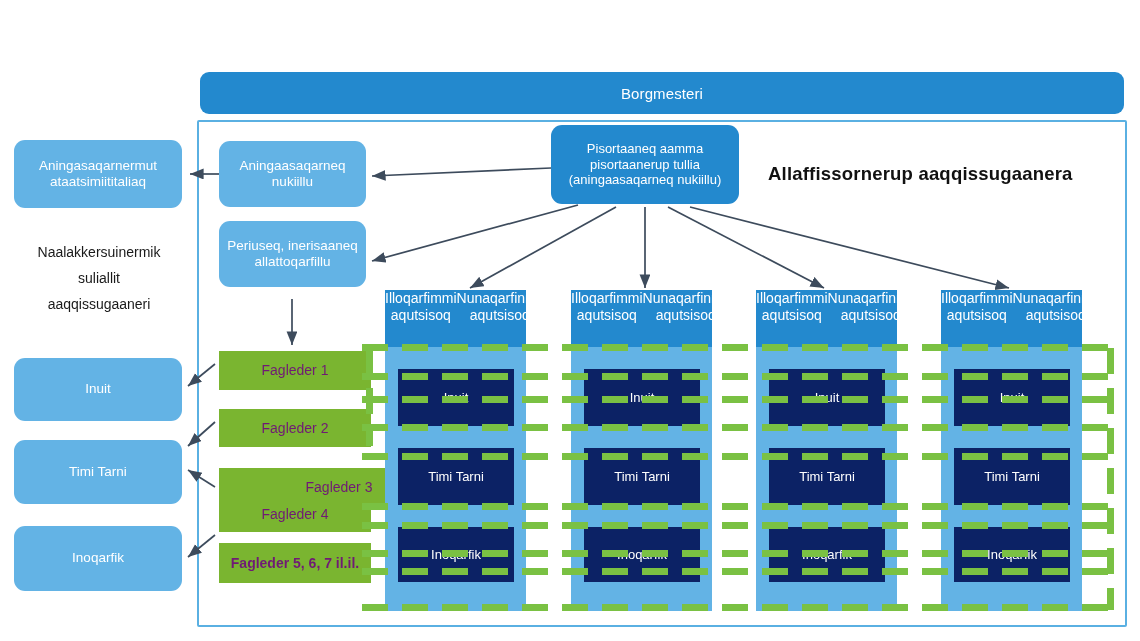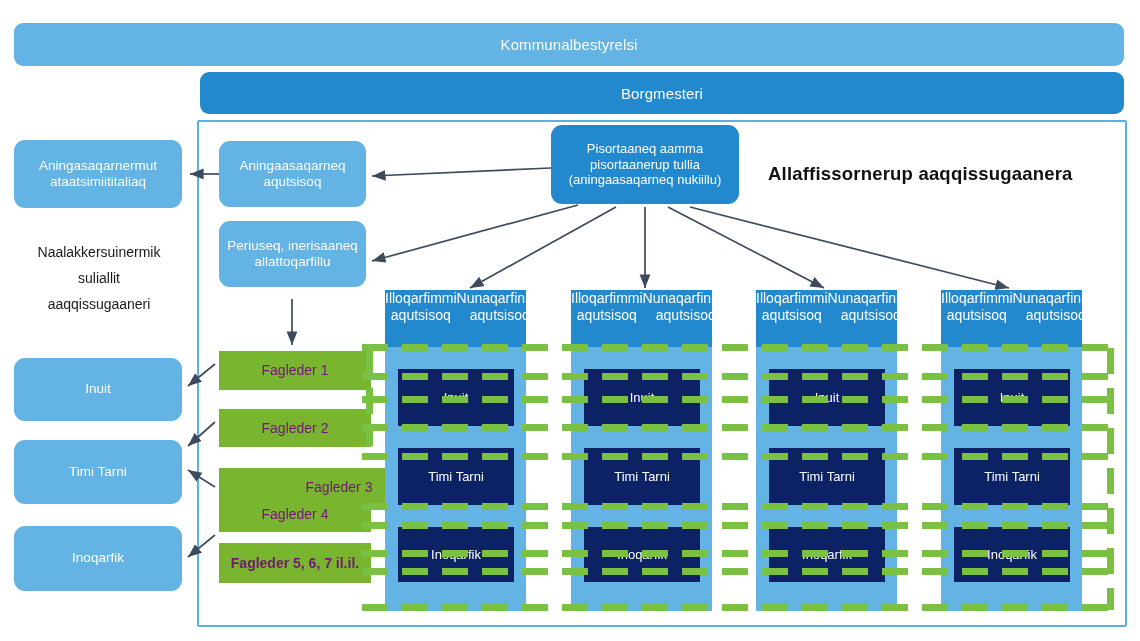--- a/index.html
+++ b/index.html
@@ -61,35 +61,34 @@
   .gvert{position:absolute;width:7px;
      background:repeating-linear-gradient(to bottom,#7ac143 0px,#7ac143 26px,transparent 26px,transparent 40px);}
 
   svg.links{position:absolute;left:0;top:0;width:1140px;height:641px;pointer-events:none;}
 </style>
 </head>
 <body>
 
 <div id="stage">
 
-  <div class="bar bar-kommunal">Kommunalbestyrelsi</div>
   <div class="bar bar-borg">Borgmesteri</div>
 
   <div class="frame"></div>
 
   <div class="side-title">
     <div>Naalakkersuinermik</div>
     <div>suliallit</div>
     <div>aaqqissugaaneri</div>
   </div>
 
   <div class="right-title">Allaffissornerup aaqqissugaanera</div>
 
   <div class="node n-anin-ata">Aningasaqarnermut ataatsimiititaliaq</div>
-  <div class="node n-anin-nuk">Aningaasaqarneq aqutsisoq</div>
+  <div class="node n-anin-nuk">Aningaasaqarneq nukiillu</div>
   <div class="node n-periuseq">Periuseq, inerisaaneq allattoqarfillu</div>
   <div class="node n-pisor">Pisortaaneq aamma pisortaanerup tullia (aningaasaqarneq nukiillu)</div>
 
   <div class="node n-inuit">Inuit</div>
   <div class="node n-timi">Timi Tarni</div>
   <div class="node n-inoq">Inoqarfik</div>
 
   <div class="fag fag1">Fagleder 1</div>
   <div class="fag fag2">Fagleder 2</div>
   <div class="fag fag3">Fagleder 3</div>

